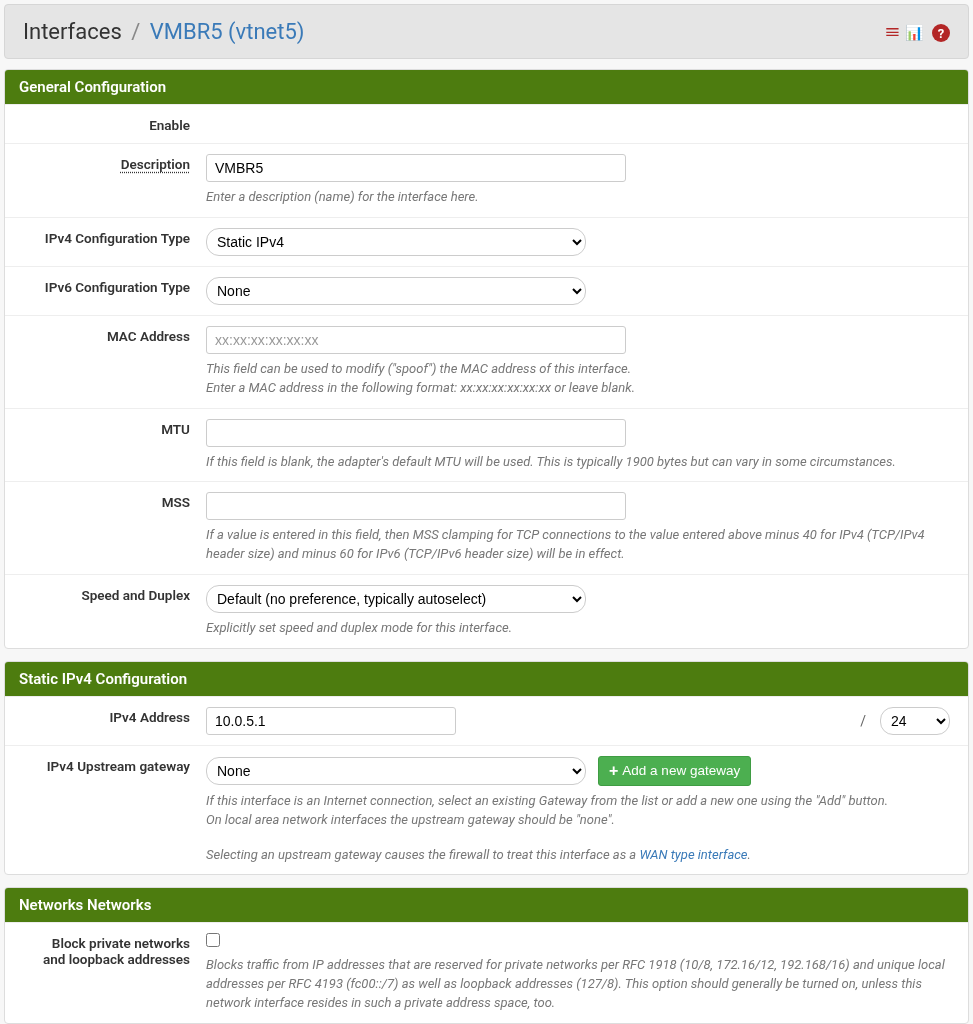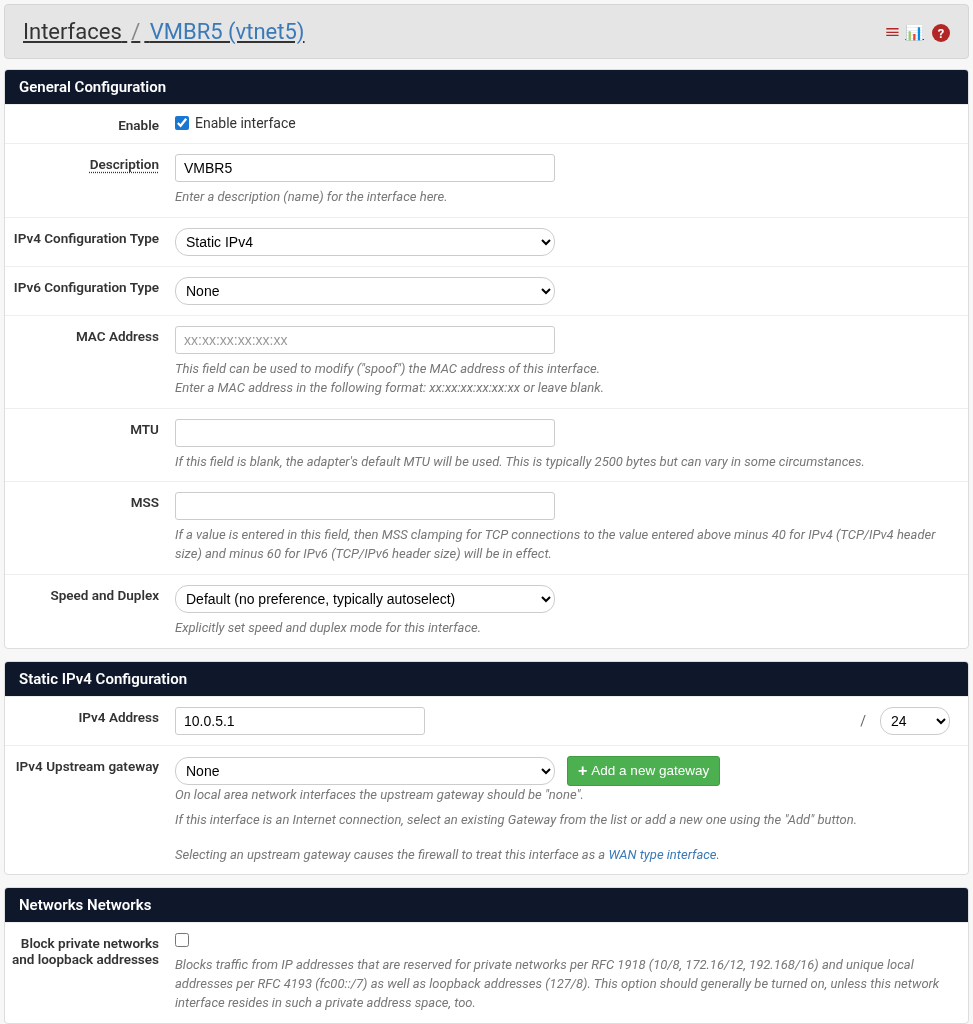--- a/index.html
+++ b/index.html
@@ -12,69 +12,69 @@
   }
   .page-header {
     background: #e5e5e5;
     border: 1px solid #d6d6d6;
     border-radius: 4px;
     padding: 14px 18px;
     margin: 4px 4px 10px 4px;
     display: flex;
     align-items: center;
     justify-content: space-between;
-    text-decoration: underline;
   }
   .page-header .breadcrumb {
     font-size: 22px;
     font-weight: 400;
     color: #333;
   }
   .page-header .breadcrumb .link { color: #3a7ab8; }
   .page-header .breadcrumb .sep { color: #888; margin: 0 4px; }
   .header-icons { display: flex; gap: 8px; align-items: center; }
   .header-icons span { color: #b32626; font-size: 18px; cursor: pointer; }
   .panel {
     background: #fff;
     border: 1px solid #ddd;
     border-radius: 4px;
     margin: 0 4px 12px 4px;
     overflow: hidden;
   }
   .panel-heading {
-    background: #0f172a;
+    background: #4d7c0f;
     color: #fff;
     font-size: 15px;
     font-weight: 600;
     padding: 8px 14px;
   }
   .form-row {
     display: flex;
     border-top: 1px solid #eee;
     padding: 10px 0;
   }
   .form-row:first-of-type { border-top: none; }
   .form-label {
     width: 170px;
     text-align: right;
     padding-right: 16px;
     color: #333;
     font-weight: 600;
     font-size: 13.5px;
     padding-top: 2px;
     flex-shrink: 0;
+    margin-left: 31px;
   }
   .form-label.underline { text-decoration: underline dotted; text-underline-offset: 3px; }
   .form-field {
     flex: 1;
     padding-right: 18px;
   }
   .checkbox-line { display: flex; align-items: center; gap: 6px; color: #333; }
   input[type="text"] {
-    width: 380px;
+    width: 420px;
     max-width: 100%;
     padding: 4px 8px;
     border: 1px solid #ccc;
     border-radius: 3px;
     font-size: 14px;
     height: 28px;
   }
   input[type="text"]::placeholder { color: #999; }
   select {
     width: 380px;
@@ -138,26 +138,20 @@
     <span class="icon-chart"></span>
     <span class="icon-help"></span>
   </div>
 </div>
 
 <div class="panel">
   <div class="panel-heading">General Configuration</div>
 
   <div class="form-row">
     <div class="form-label">Enable</div>
-    <div class="form-field">
-      <label class="checkbox-line">
-        <input type="checkbox" checked="" style="">
-        <span>Enable interface</span>
-      </label>
-    </div>
   </div>
 
   <div class="form-row">
     <div class="form-label underline">Description</div>
     <div class="form-field">
       <input type="text" value="VMBR5" style="">
       <div class="help-text">Enter a description (name) for the interface here.</div>
     </div>
   </div>
 
@@ -185,21 +179,21 @@
       <input type="text" placeholder="xx:xx:xx:xx:xx:xx" style="">
       <div class="help-text">This field can be used to modify ("spoof") the MAC address of this interface.</div>
       <div class="help-text" style="margin-top:0">Enter a MAC address in the following format: xx:xx:xx:xx:xx:xx or leave blank.</div>
     </div>
   </div>
 
   <div class="form-row">
     <div class="form-label">MTU</div>
     <div class="form-field">
       <input type="text" value="" style="">
-      <div class="help-text">If this field is blank, the adapter's default MTU will be used. This is typically 2500 bytes but can vary in some circumstances.</div>
+      <div class="help-text">If this field is blank, the adapter's default MTU will be used. This is typically 1900 bytes but can vary in some circumstances.</div>
     </div>
   </div>
 
   <div class="form-row">
     <div class="form-label">MSS</div>
     <div class="form-field">
       <input type="text" value="" style="">
       <div class="help-text">If a value is entered in this field, then MSS clamping for TCP connections to the value entered above minus 40 for IPv4 (TCP/IPv4 header size) and minus 60 for IPv6 (TCP/IPv6 header size) will be in effect.</div>
     </div>
   </div>
@@ -240,22 +234,22 @@
     <div class="form-field">
       <div class="gtw-row">
         <select>
           <option selected="">None</option>
         </select>
         <button class="btn-green">
           <span class="plus">+</span>
           <span>Add a new gateway</span>
         </button>
       </div>
+      <div class="help-text">If this interface is an Internet connection, select an existing Gateway from the list or add a new one using the "Add" button.</div>
       <div class="help-text" style="margin-top:0">On local area network interfaces the upstream gateway should be "none".</div>
-      <div class="help-text">If this interface is an Internet connection, select an existing Gateway from the list or add a new one using the "Add" button.</div>
       <div class="help-text" style="margin-top:16px">
         <span>Selecting an upstream gateway causes the firewall to treat this interface as a </span><a href="#" class="link-inline">WAN type interface</a><span>.</span>
       </div>
     </div>
   </div>
 </div>
 
 <div class="panel">
   <div class="panel-heading">Networks Networks</div>
 

